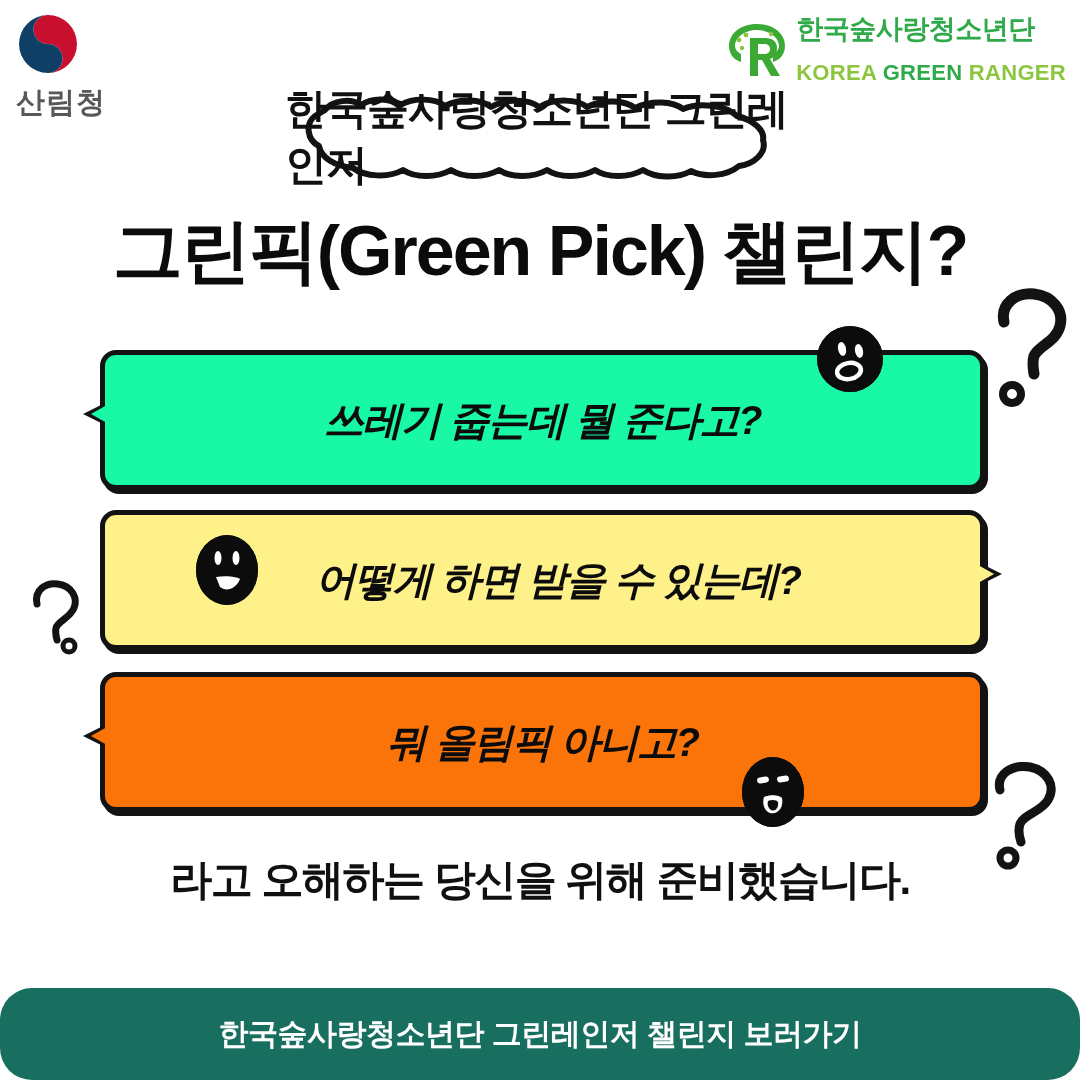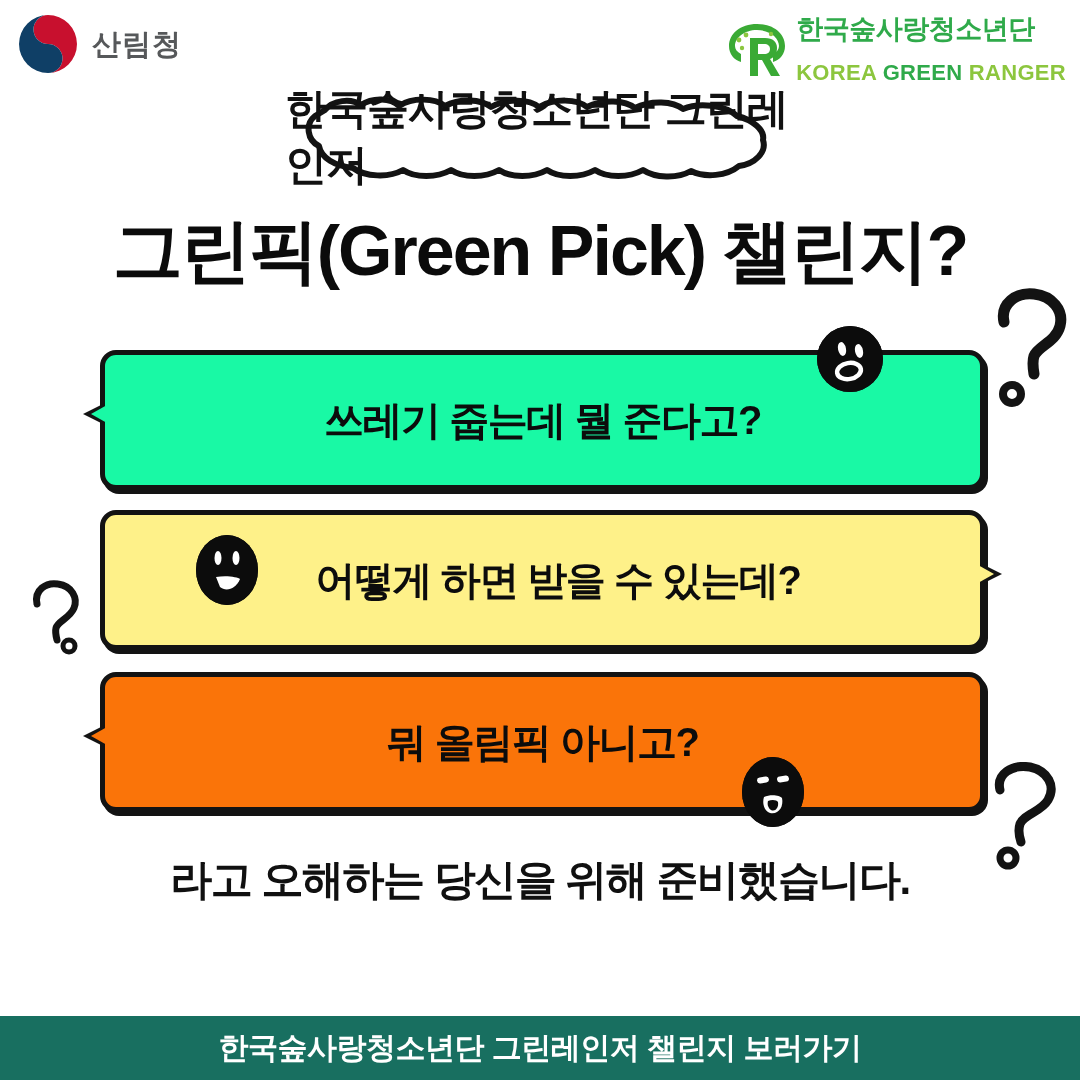--- a/index.html
+++ b/index.html
@@ -17,22 +17,23 @@
     background: #ffffff;
     overflow: hidden;
   }
 
   
   .kfs-logo {
     position: absolute;
     left: 16px;
     top: 12px;
     display: flex;
-    align-items: center;
+    align-items: flex-start;
     gap: 12px;
+    flex-direction: column;
   }
   .kfs-mark { width: 64px; height: 64px; display: block; }
   .kfs-text {
     font-size: 29px;
     font-weight: 700;
     color: #56585a;
     letter-spacing: 1px;
     line-height: 1;
   }
 
@@ -112,20 +113,21 @@
     box-shadow: 3px 4px 0 #131313;
   }
   .bubble-text {
     width: 100%;
     text-align: center;
     font-size: 40px;
     font-weight: 700;
     color: #0c0c0c;
     letter-spacing: -1.5px;
     white-space: nowrap;
+    font-style: italic;
   }
 
   .bubble-green {
     left: 100px;
     top: 350px;
     width: 885px;
     height: 140px;
     background: #19F9A5;
   }
   .bubble-yellow {
@@ -207,25 +209,26 @@
     color: #101010;
     letter-spacing: -1.5px;
   }
 
   
   .bottom-bar {
     position: absolute;
     left: 0;
     bottom: 0;
     width: 1080px;
-    height: 64px;
+    height: 92px;
     background: #186F60;
     display: flex;
     align-items: center;
     justify-content: center;
+    border-radius: 32px;
   }
   .bottom-bar-text {
     font-size: 30px;
     font-weight: 700;
     color: #ffffff;
     letter-spacing: -0.5px;
   }
 </style>
 </head>
 <body>

